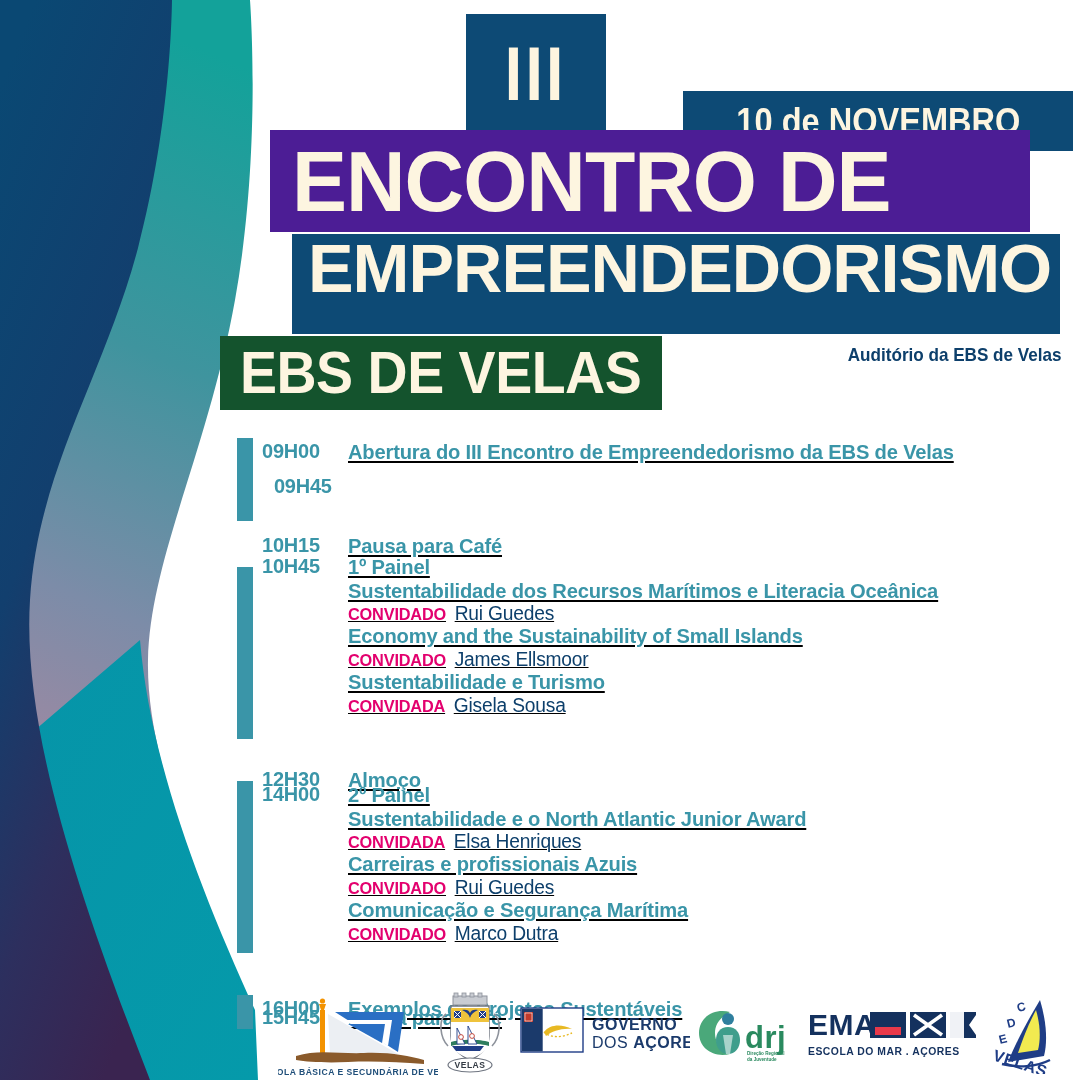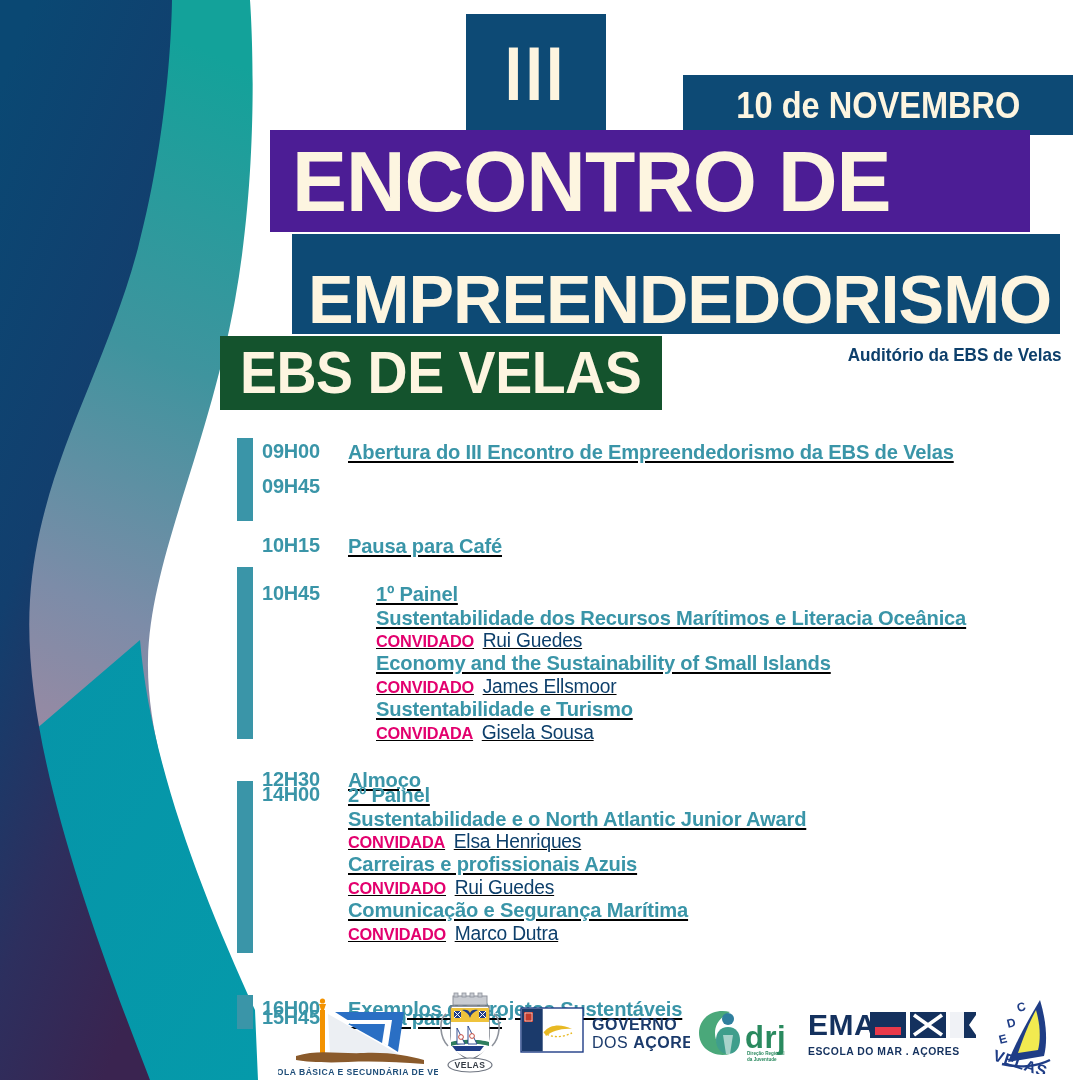--- a/index.html
+++ b/index.html
@@ -22,21 +22,21 @@
     left:466px; top:14px; width:140px; height:120px;
     background:#0d4a75;
     display:flex; align-items:center; justify-content:center;
   }
   #iii-text {
     color:#fdf5e0; font-size:76px; font-weight:bold; letter-spacing:4px;
     line-height:1; transform:scaleX(0.82); transform-origin:center;
   }
 
   #date-block {
-    left:683px; top:75px; width:390px; height:60px;
+    left:683px; top:91px; width:390px; height:60px;
     background:#0d4a75;
     display:flex; align-items:center; justify-content:center;
   }
   #date-text {
     color:#fdf5e0; font-size:37px; font-weight:bold; line-height:1;
     transform:scaleX(0.88); transform-origin:center; white-space:nowrap;
   }
 
   #line1-block {
     left:270px; top:130px; width:760px; height:102px;
@@ -45,21 +45,21 @@
   }
   #line1-text {
     color:#fdf5e0; font-size:85px; font-weight:bold; line-height:1;
     letter-spacing:-1px; transform:scaleX(0.97); transform-origin:left center;
     white-space:nowrap;
   }
 
   #line2-block {
     left:292px; top:234px; width:768px; height:100px;
     background:#0d4a75;
-    display:flex; align-items:flex-end; padding-left:16px;
+    display:flex; align-items:flex-start; padding-left:16px;
   }
   #line2-text {
     color:#fdf5e0; font-size:69px; font-weight:bold; line-height:1;
     letter-spacing:-1px; transform:scaleX(0.99); transform-origin:left center;
     white-space:nowrap;
   }
 
   #line3-block {
     left:220px; top:336px; width:442px; height:74px;
     background:#14532d;
@@ -173,30 +173,30 @@
   <div id="venue-text">Auditório da EBS de Velas</div>
 </div>
 
 <div id="schedule">
     <div class="srow" style="top: 8px;">
       <div class="stime">09H00</div>
       <div class="sbody">
         <div class="stitle sub">Abertura do III Encontro de Empreendedorismo da EBS de Velas</div>
       </div>
     </div>
-    <div class="srow" style="top: 43px;">
+    <div class="srow" style="top: 43px; text-align: center;">
       <div class="stime">09H45</div>
     </div>
     <div class="srow" style="top: 102px;">
       <div class="stime">10H15</div>
       <div class="sbody">
         <div class="stitle sub">Pausa para Café</div>
       </div>
     </div>
-    <div class="srow" style="top: 150px; gap: 28px;">
+    <div class="srow" style="top: 123px;">
       <div class="stime">10H45</div>
       <div class="sbody">
         <div class="stitle">1º Painel</div>
         <div class="stitle sub">Sustentabilidade dos Recursos Marítimos e Literacia Oceânica</div>
         <div class="guest-line"><span class="guest-label">CONVIDADO</span><span class="guest-name">Rui Guedes</span></div>
         <div class="stitle sub">Economy and the Sustainability of Small Islands</div>
         <div class="guest-line"><span class="guest-label">CONVIDADO</span><span class="guest-name">James Ellsmoor</span></div>
         <div class="stitle sub">Sustentabilidade e Turismo</div>
         <div class="guest-line"><span class="guest-label">CONVIDADA</span><span class="guest-name">Gisela Sousa</span></div>
       </div>

